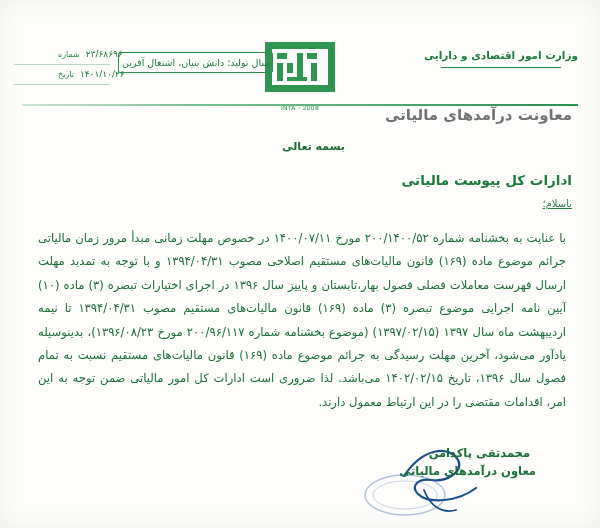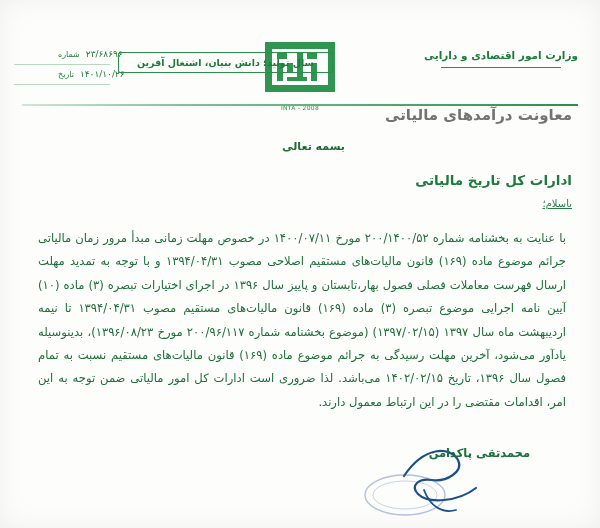--- a/index.html
+++ b/index.html
@@ -74,22 +74,22 @@
 
   
   .slogan {
     position: absolute;
     top: 34px;
     left: 118px;
     border: 1px solid #2a8f49;
     border-radius: 2px;
     color: #1c7a3c;
     font-size: 9.5px;
-    font-weight: bold;
-    padding: 4px 18px;
+    font-weight: normal;
+    padding: 4px 3px;
     white-space: nowrap;
   }
 
   
   .meta {
     position: absolute;
     top: 28px;
     left: 14px;
     width: 96px;
     color: #1c7a3c;
@@ -268,36 +268,37 @@
       <div class="divider"></div>
     </div>
   </div>
 
   <div class="head-rule"></div>
 
   <div class="deputy-title">معاونت درآمدهای مالیاتی</div>
 
   <div class="basmeh">بسمه تعالی</div>
 
-  <div class="addressee">ادارات کل تاریخ مالیاتی</div>
+  <div class="addressee">ادارات کل پیوست مالیاتی</div>
 
   <div class="salutation">باسلام؛</div>
 
   <div class="body-text">
     <p>با عنایت به بخشنامه شماره ۲۰۰/۱۴۰۰/۵۲ مورخ ۱۴۰۰/۰۷/۱۱ در خصوص مهلت زمانی مبدأ مرور زمان مالیاتی جرائم موضوع ماده (۱۶۹) قانون مالیات‌های مستقیم اصلاحی مصوب ۱۳۹۴/۰۴/۳۱ و با توجه به تمدید مهلت ارسال فهرست معاملات فصلی فصول بهار،تابستان و پاییز سال ۱۳۹۶ در اجرای اختیارات تبصره (۳) ماده (۱۰) آیین نامه اجرایی موضوع تبصره (۳) ماده (۱۶۹) قانون مالیات‌های مستقیم مصوب ۱۳۹۴/۰۴/۳۱ تا نیمه اردیبهشت ماه سال ۱۳۹۷ (۱۳۹۷/۰۲/۱۵) (موضوع بخشنامه شماره ۲۰۰/۹۶/۱۱۷ مورخ ۱۳۹۶/۰۸/۲۳)، بدینوسیله یادآور می‌شود، آخرین مهلت رسیدگی به جرائم موضوع ماده (۱۶۹) قانون مالیات‌های مستقیم نسبت به تمام فصول سال ۱۳۹۶، تاریخ ۱۴۰۲/۰۲/۱۵ می‌باشد. لذا ضروری است ادارات کل امور مالیاتی ضمن توجه به این امر، اقدامات مقتضی را در این ارتباط معمول دارند.</p>
   </div>
 
   <div class="sign-mark">
     <svg width="120" height="90" viewBox="0 0 120 90" aria-hidden="true">
       <path d="M20 46 C40 16, 66 16, 74 30 C80 42, 62 52, 48 50 C34 48, 26 56, 34 64 C44 74, 74 72, 92 58" fill="none" stroke="#1b4f8a" stroke-width="2.2" stroke-linecap="round"></path>
       <path d="M40 60 C46 76, 58 84, 72 80" fill="none" stroke="#1b4f8a" stroke-width="1.8" stroke-linecap="round"></path>
     </svg>
   </div>
 
   <div class="sign-name">محمدتقی پاکدامن</div>
+  <div class="sign-role">معاون درآمدهای مالیاتی</div>
 
   <div class="stamp">
     <svg width="90" height="50" viewBox="0 0 90 50" aria-hidden="true">
       <ellipse cx="45" cy="25" rx="40" ry="20" fill="none" stroke="#3b63a8" stroke-width="1.4" opacity=".7"></ellipse>
       <ellipse cx="45" cy="25" rx="32" ry="14" fill="none" stroke="#3b63a8" stroke-width="1" opacity=".5"></ellipse>
     </svg>
   </div>
 
   <div class="edge-shadow"></div>
 </div>

